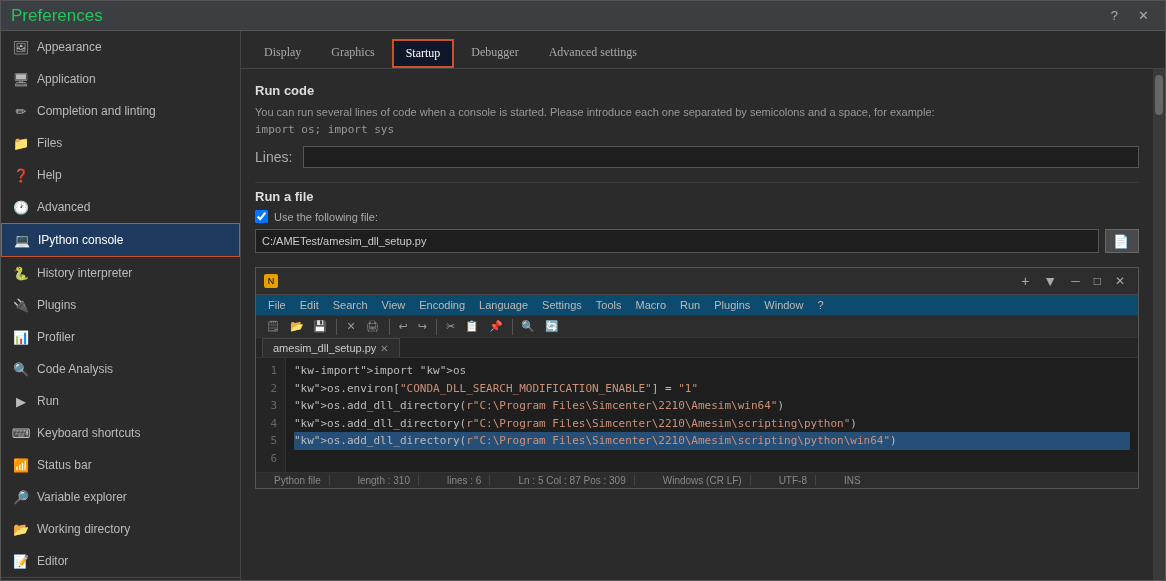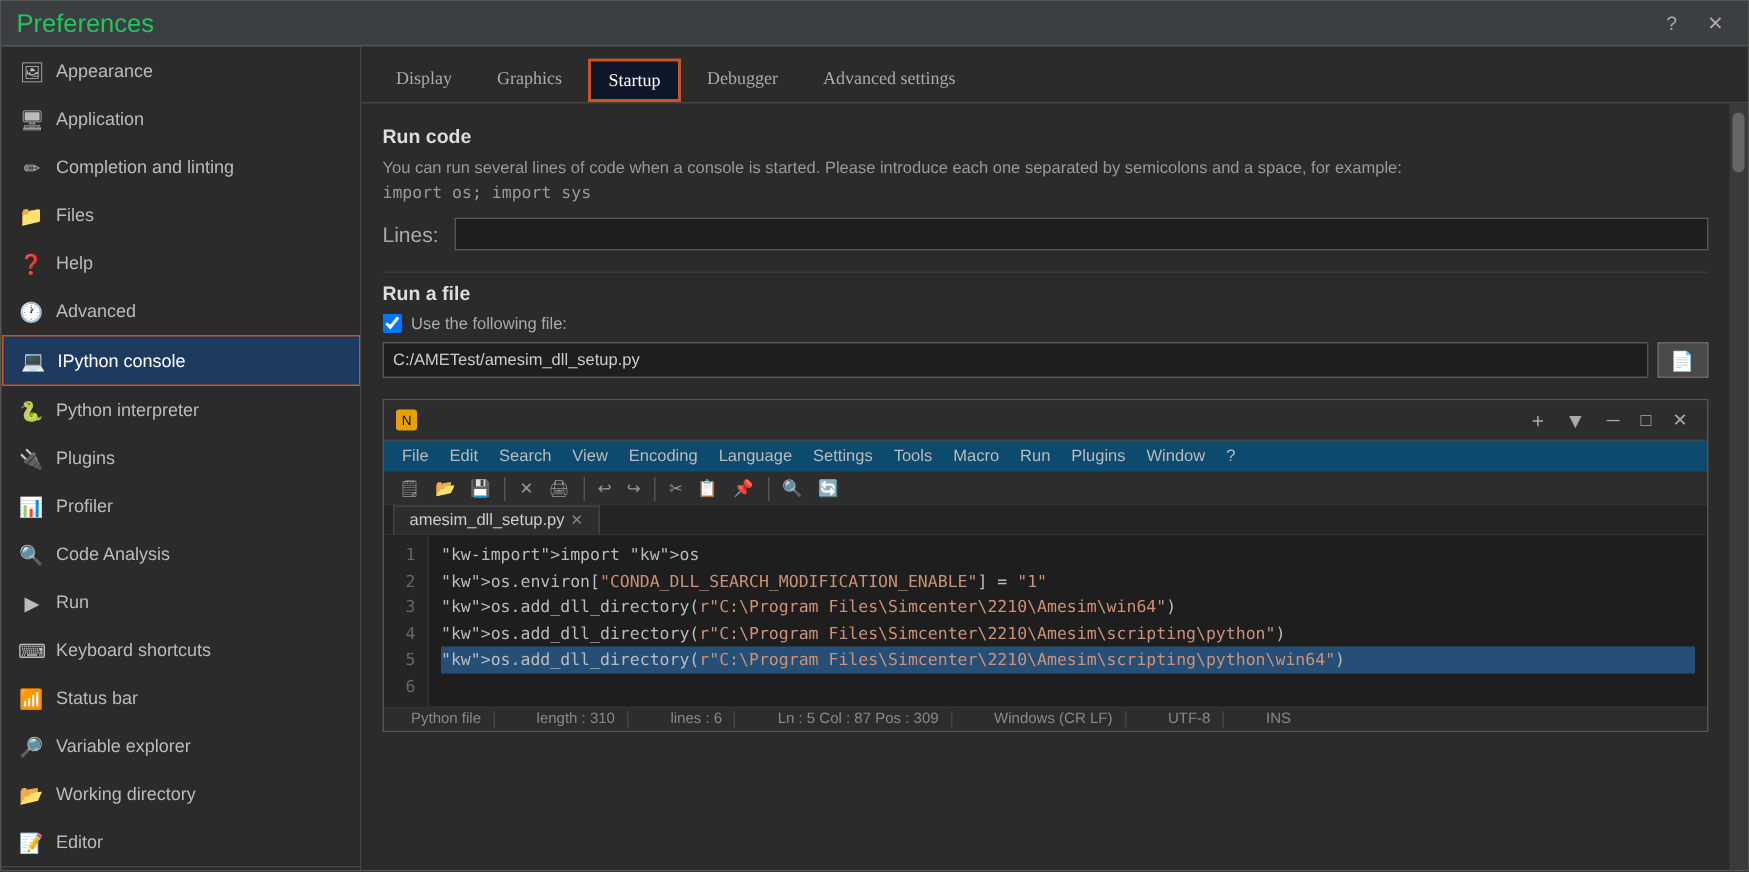--- a/index.html
+++ b/index.html
@@ -139,21 +139,21 @@
           <div class="sidebar-item">
     <span class="icon">🕐</span>
     <span>Advanced</span>
   </div>
           <div class="sidebar-item active">
     <span class="icon">💻</span>
     <span>IPython console</span>
   </div>
           <div class="sidebar-item">
     <span class="icon">🐍</span>
-    <span>Python interpreter</span>
+    <span>History interpreter</span>
   </div>
           <div class="sidebar-item">
     <span class="icon">🔌</span>
     <span>Plugins</span>
   </div>
           <div class="sidebar-item">
     <span class="icon">📊</span>
     <span>Profiler</span>
   </div>
           <div class="sidebar-item">

